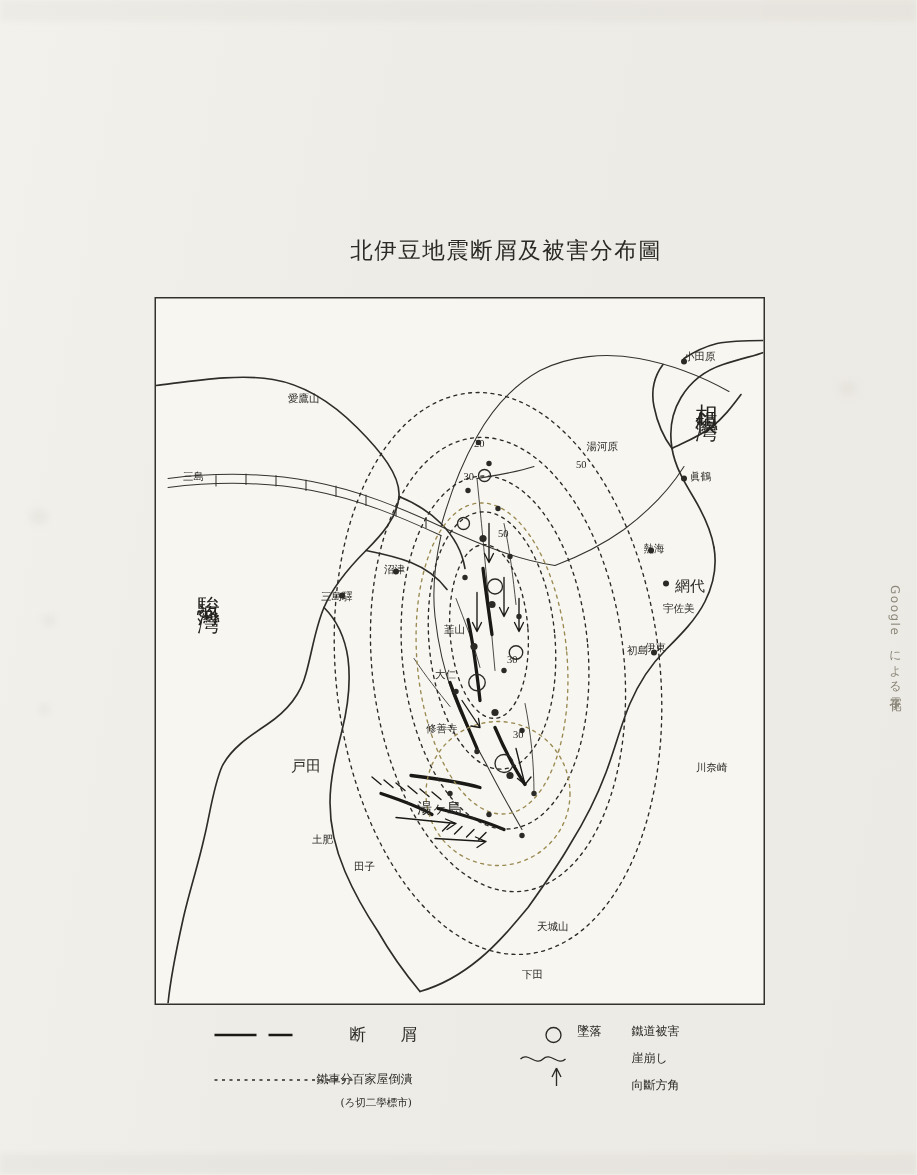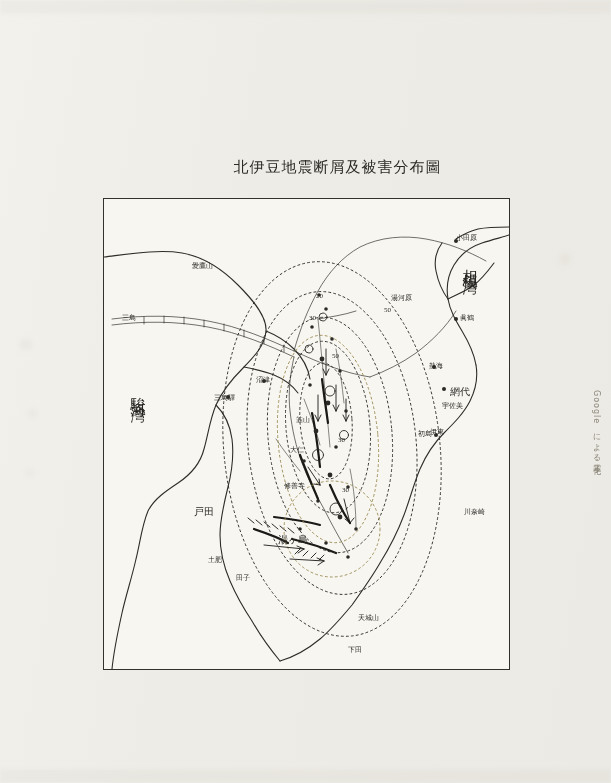--- a/index.html
+++ b/index.html
@@ -266,14 +266,38 @@
     <div class="map-label" style="left:314px; top:232px; font-size:7px;">初島</div>
 
     <div class="map-label" style="left:212px; top:94px; font-size:7px;">20</div>
     <div class="map-label" style="left:205px; top:116px; font-size:7px;">30</div>
     <div class="map-label" style="left:280px; top:108px; font-size:7px;">50</div>
     <div class="map-label" style="left:228px; top:154px; font-size:7px;">50</div>
     <div class="map-label" style="left:234px; top:238px; font-size:7px;">30</div>
     <div class="map-label" style="left:238px; top:288px; font-size:7px;">30</div>
   </div>
 
+  <div class="legend">
+
+    <svg width="405" height="70" style="position:absolute;left:0;top:0;">
+      <g stroke="#1a1916" stroke-width="1.6" fill="none">
+        <path d="M40,12 l28,0"></path>
+        <path d="M76,12 l16,0"></path>
+      </g>
+      <g stroke="#2b2a26" stroke-width="0.9" fill="none" stroke-dasharray="2,3">
+        <path d="M40,42 l92,0"></path>
+      </g>
+      <g stroke="#2b2a26" stroke-width="0.9" fill="none">
+        <circle cx="266" cy="12" r="5"></circle>
+        <path d="M244,28 c5,-5 10,5 15,0 c5,-5 10,5 15,0"></path>
+        <path d="M268,46 l0,-12 M268,34 l-3,6 M268,34 l3,6"></path>
+      </g>
+    </svg>
+    <div class="legend-item" style="left:130px; top:4px; font-size:11px; letter-spacing:6px;">断　屑</div>
+    <div class="legend-item" style="left:282px; top:4px; font-size:8px;">墜落</div>
+    <div class="legend-item" style="left:318px; top:4px; font-size:8px;">鐵道被害</div>
+    <div class="legend-item" style="left:318px; top:22px; font-size:8px;">崖崩し</div>
+    <div class="legend-item" style="left:318px; top:40px; font-size:8px;">向斷方角</div>
+    <div class="legend-item" style="left:108px; top:36px; font-size:8px;">鐵車分百家屋倒潰</div>
+    <div class="legend-item" style="left:124px; top:52px; font-size:7px;">(ろ切二學標市)</div>
+  </div>
 
 </div>
 
 </body></html>

